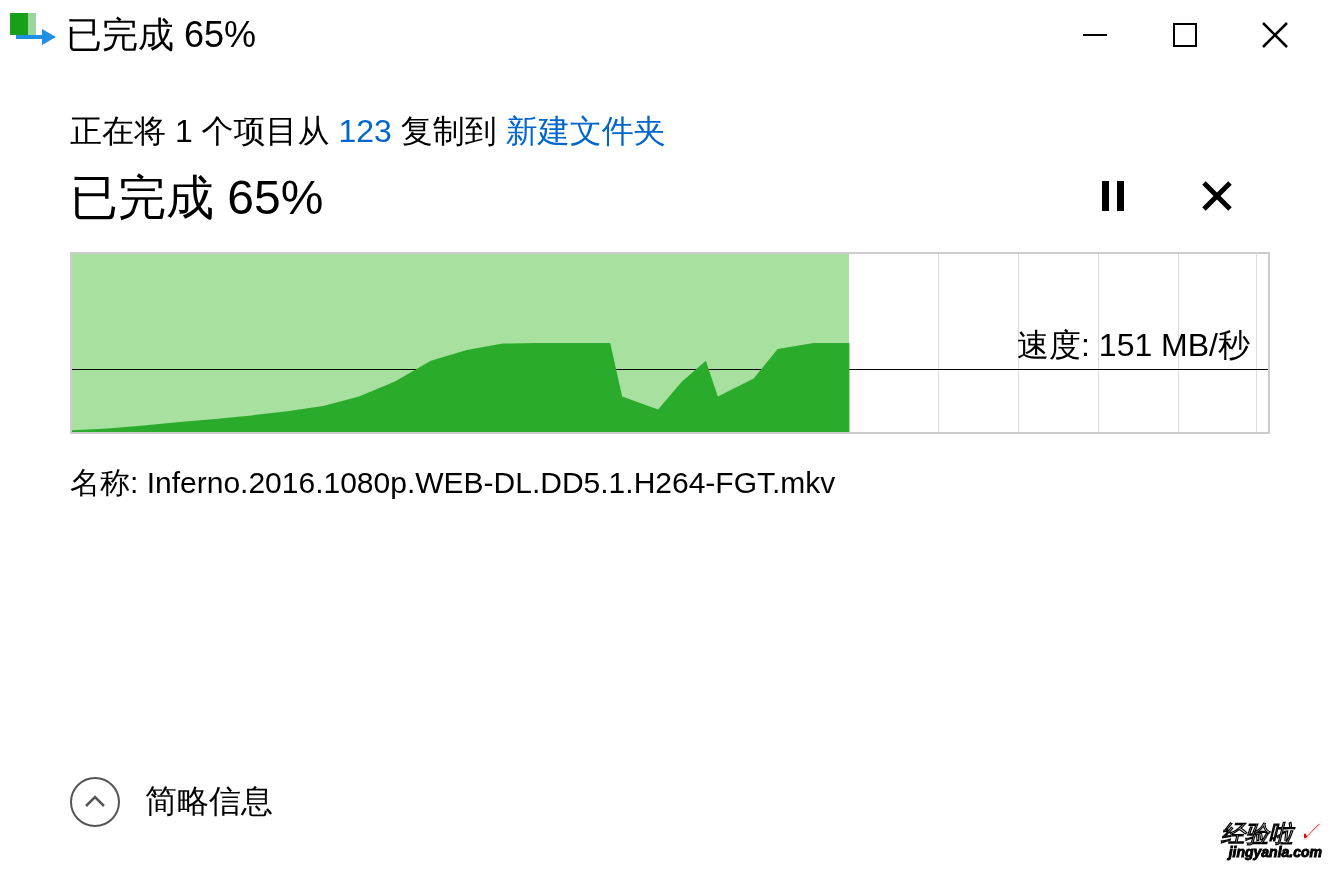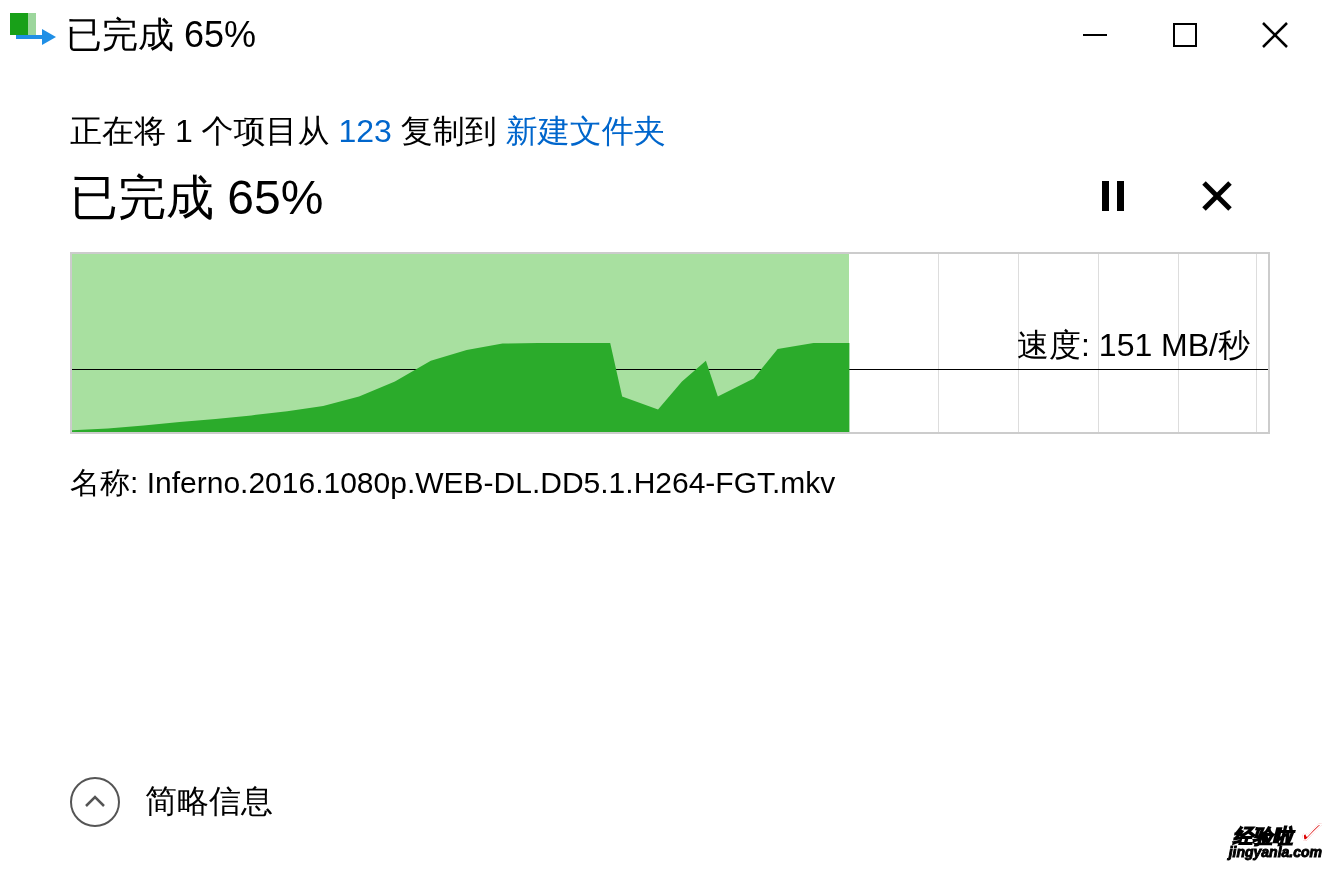--- a/index.html
+++ b/index.html
@@ -135,22 +135,22 @@
   }
   .watermark {
     position: absolute;
     right: 18px;
     bottom: 12px;
     text-align: right;
     font-family: sans-serif;
     user-select: none;
   }
   .wm-top {
-    font-size: 20px;
-    font-weight: bold;
+    font-size: 24px;
+    font-weight: normal;
     font-style: italic;
     color: #fff;
     -webkit-text-stroke: 1.2px #000;
     display: inline-block;
   }
   .wm-check {
     font-size: 30px;
     color: #d00;
     font-weight: bold;
     font-style: italic;

